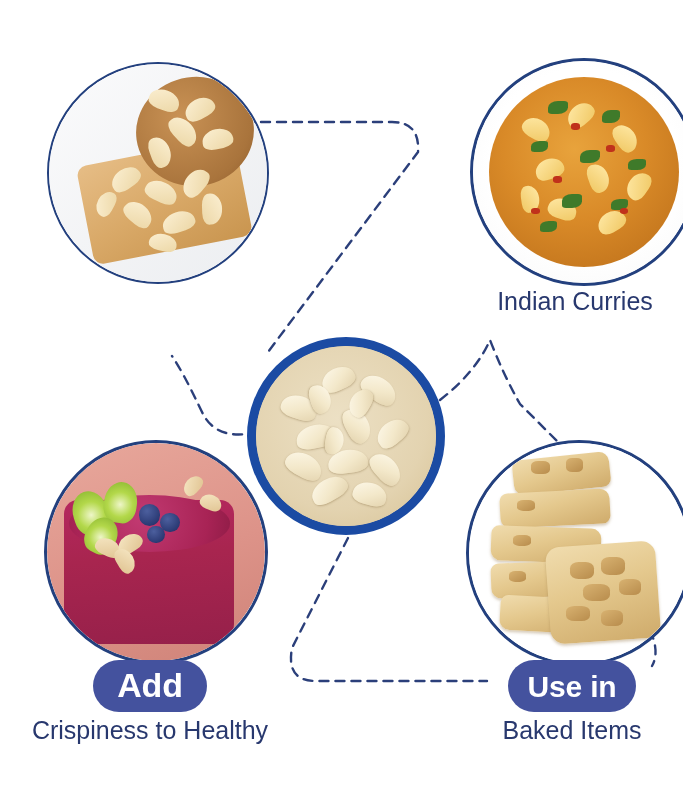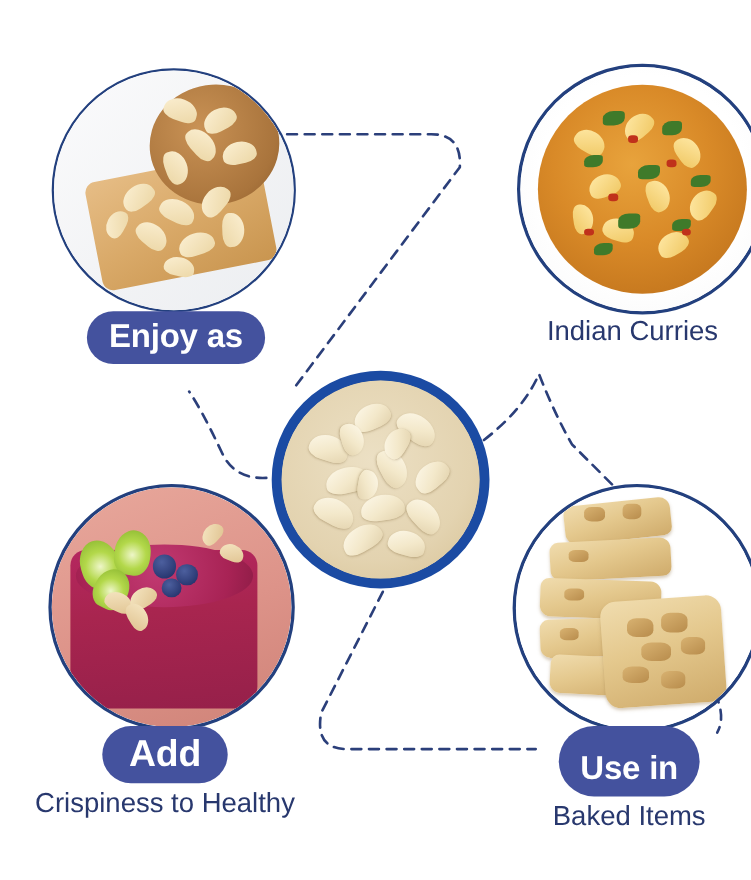--- a/index.html
+++ b/index.html
@@ -87,21 +87,21 @@
   #node-baked .label-group { left: 452px; top: 660px; width: 240px; }
 
   
   #node-center .photo  { left: 247px; top: 337px; width: 198px; height: 198px;
                          border: 9px solid #1b4ba3; background:#e5d2ad; }
 
   
   #node-snack   .badge { font-size: 30px; padding: 8px 20px 10px; }
   #node-curry   .badge { font-size: 30px; padding: 8px 20px 10px; }
   #node-dessert .badge { font-size: 34px; padding: 8px 24px 10px; }
-  #node-baked   .badge { font-size: 30px; padding: 24px 20px 10px; }
+  #node-baked   .badge { font-size: 30px; padding: 12px 20px 10px; }
 
   #node-snack   .subtitle,
   #node-curry   .subtitle,
   #node-dessert .subtitle,
   #node-baked   .subtitle { font-size: 25px; margin-top: 5px; }
 
   
 
   
   .scene-board { background: linear-gradient(135deg,#fbfbfc 0%,#f2f3f5 55%,#eceef1 100%); }
@@ -228,21 +228,20 @@
         <div class="nut" style="left:44%;top:54%;width:15%;height:9%;background:linear-gradient(150deg,#fbefd2,#ecd7a6);transform:rotate(25deg)"></div>
         <div class="nut" style="left:60%;top:50%;width:14%;height:9%;background:linear-gradient(150deg,#fbefd2,#ecd7a6);transform:rotate(-50deg)"></div>
         <div class="nut" style="left:34%;top:64%;width:14%;height:9%;background:linear-gradient(150deg,#fbefd2,#ecd7a6);transform:rotate(40deg)"></div>
         <div class="nut" style="left:52%;top:68%;width:15%;height:9%;background:linear-gradient(150deg,#fbefd2,#ecd7a6);transform:rotate(-18deg)"></div>
         <div class="nut" style="left:68%;top:62%;width:14%;height:9%;background:linear-gradient(150deg,#fbefd2,#ecd7a6);transform:rotate(88deg)"></div>
         <div class="nut" style="left:20%;top:60%;width:12%;height:8%;background:linear-gradient(150deg,#fbefd2,#ecd7a6);transform:rotate(-62deg)"></div>
         <div class="nut" style="left:46%;top:78%;width:13%;height:8%;background:linear-gradient(150deg,#fbefd2,#ecd7a6);transform:rotate(12deg)"></div>
       </div>
     </div>
     <div class="label-group">
-      <div class="badge" style="background: rgb(68, 82, 158); color: rgb(255, 255, 255);">Enjoy as</div>
     </div>
   </div>
 
   <div class="node" id="node-curry">
     <div class="photo">
       <div class="scene scene-curry">
         <div class="gravy"></div>
         <div class="nut" style="left:22%;top:26%;width:13%;height:9%;transform:rotate(30deg)"></div>
         <div class="nut" style="left:42%;top:20%;width:13%;height:9%;transform:rotate(-40deg)"></div>
         <div class="nut" style="left:62%;top:30%;width:13%;height:9%;transform:rotate(55deg)"></div>

